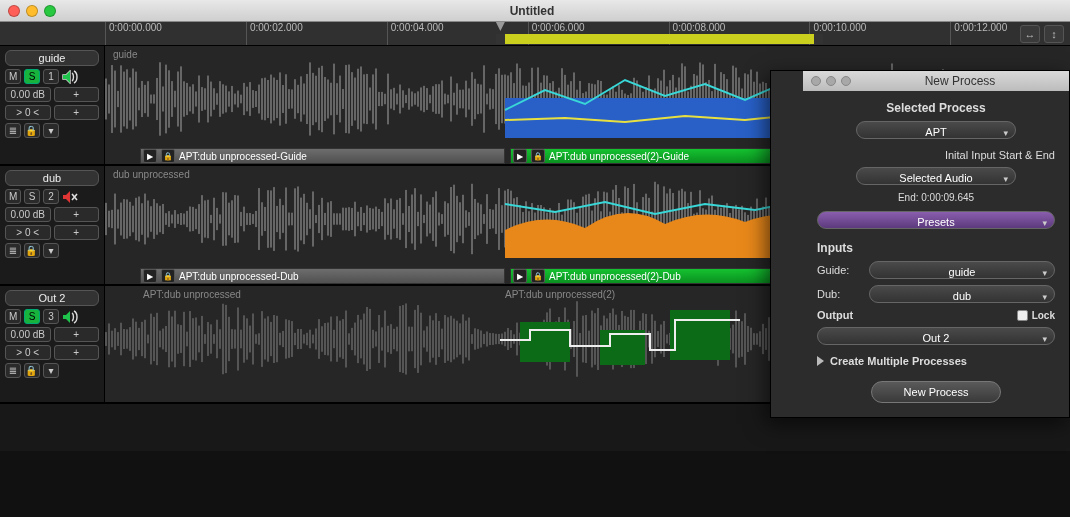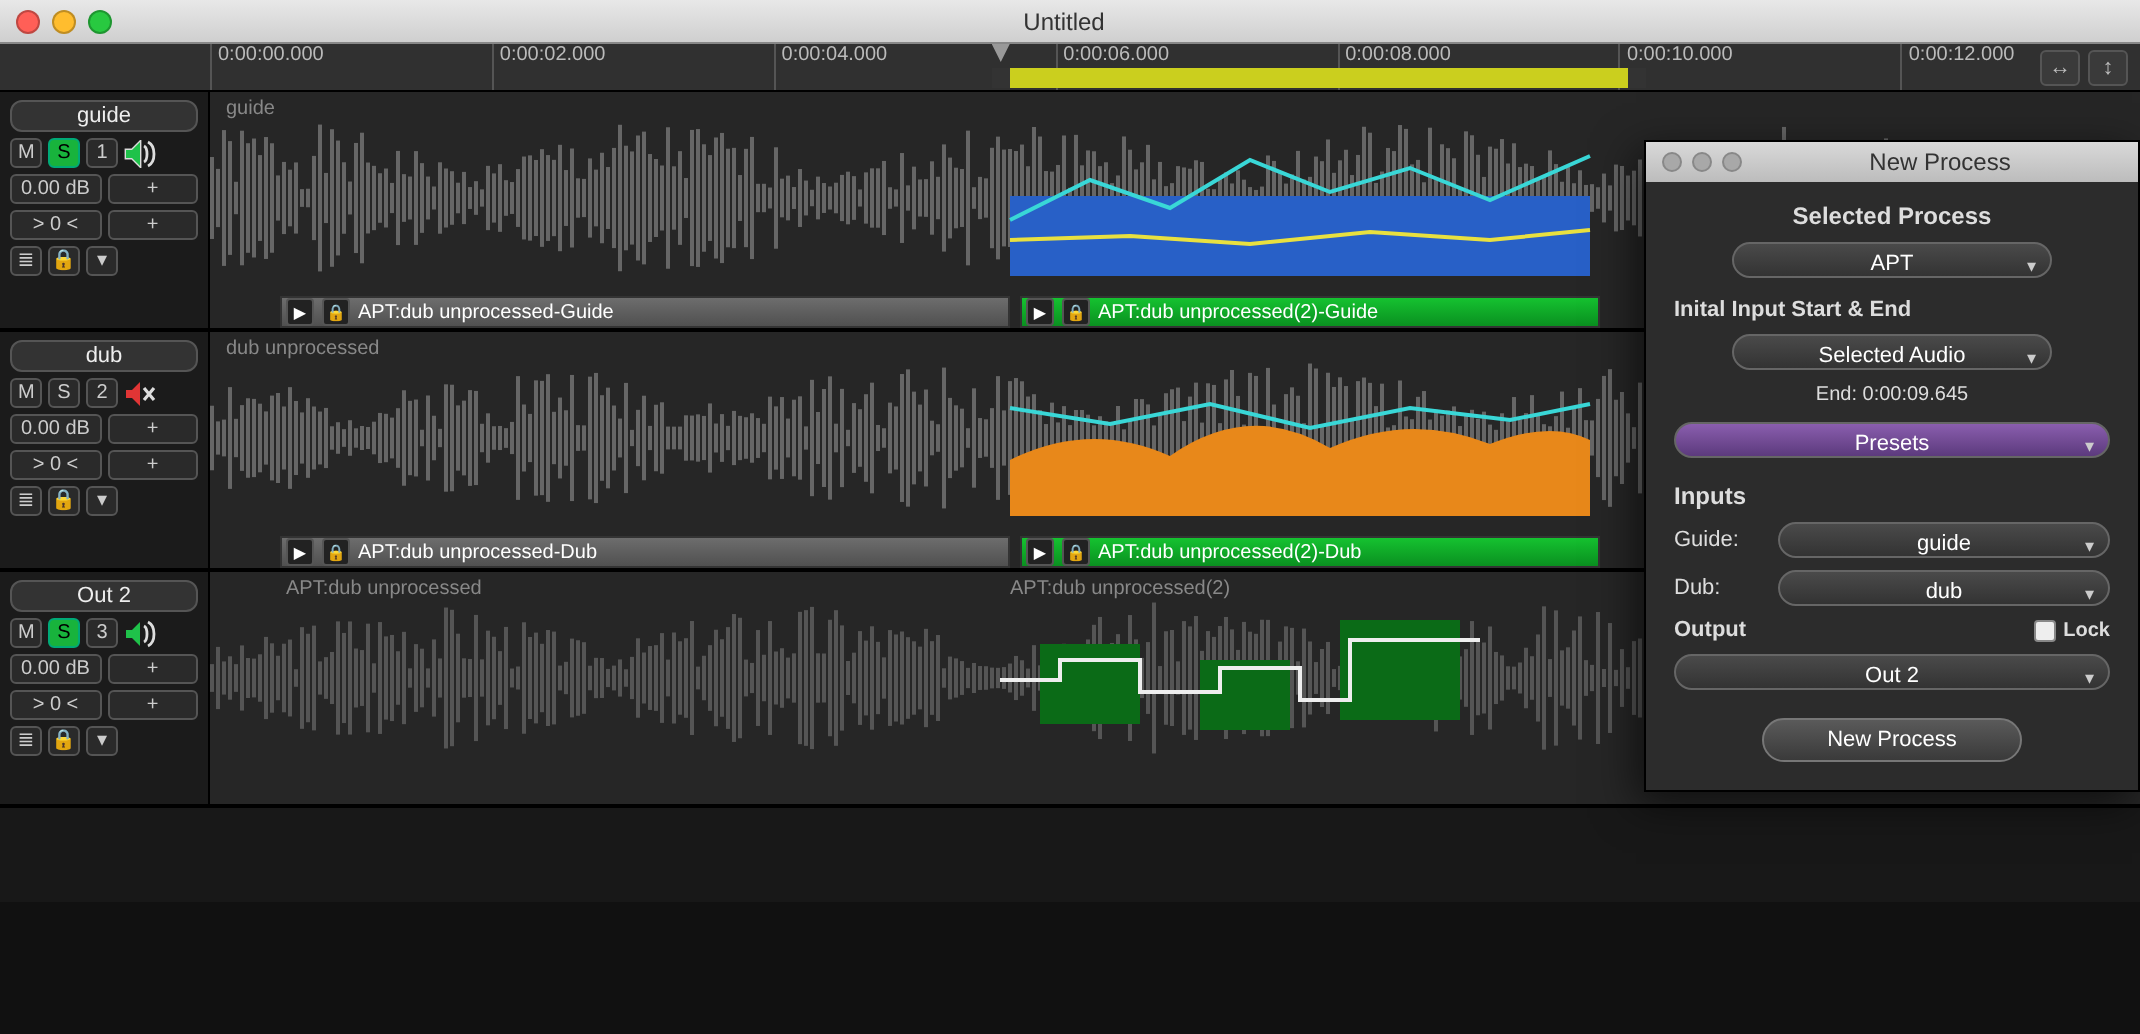--- a/index.html
+++ b/index.html
@@ -1,19 +1,19 @@
 <!DOCTYPE html>
 <html><head>
 <meta charset="utf-8">
 <style>
   * { box-sizing: border-box; margin: 0; padding: 0; font-family: "Lucida Grande", Arial, sans-serif; }
   body { width: 1070px; height: 517px; background: #111; overflow: hidden; color: #ddd; font-size: 11px; }
 
   
-  .titlebar { height: 22px; background: linear-gradient(#e8e8e8,#cfcfcf); display:flex; align-items:center; padding:4px 8px; border-bottom:1px solid #888; }
+  .titlebar { height: 22px; background: linear-gradient(#e8e8e8,#cfcfcf); display:flex; align-items:center; padding:4px 8px; border-bottom:1px solid #888;font-weight:bold; }
   .traffic { display:flex; gap:6px; }
   .tl { width:12px; height:12px; border-radius:50%; border:1px solid rgba(0,0,0,.25); }
   .tl.r{background:#ff5f57}.tl.y{background:#ffbd2e}.tl.g{background:#28c940}
   .titlebar .title { flex:1; text-align:center; color:#333; font-size:12px; }
 
   
   .main { display:flex; flex-direction:column; height:429px; background:#2a2a2a; }
   .rulerrow { display:flex; height:24px; background:#303030; border-bottom:1px solid #000; }
   .rulerrow .spacer { width:105px; }
   .ruler { flex:1; position:relative; overflow:hidden; }
@@ -44,28 +44,28 @@
   .tracklane { flex:1; position:relative; background:#262626; }
   .lanelabel { position:absolute; top:3px; left:8px; font-size:10px; color:#888; }
   .wave { position:absolute; top:14px; left:0; right:0; height:78px; }
   .clipbar { position:absolute; bottom:0; height:16px; display:flex; align-items:center; font-size:10px; border:1px solid #333; }
   .clipbar .cbtn{width:14px;height:14px;background:#222;border:1px solid #555;margin:0 2px;display:flex;align-items:center;justify-content:center;font-size:8px;border-radius:2px}
   .clipbar.gray{background:linear-gradient(#6d6d6d,#505050);color:#fff}
   .clipbar.green{background:linear-gradient(#15c230,#0a9020);color:#fff}
   .clipbar .txt{padding-left:2px;white-space:nowrap}
 
   
-  .panel { position:absolute; top:70px; right:0; width:248px; background:#2c2c2c; border:1px solid #000; box-shadow:-4px 6px 20px rgba(0,0,0,.6); }
+  .panel { position:absolute; top:70px; right:0; width:300px; background:#2c2c2c; border:1px solid #000; box-shadow:-4px 6px 20px rgba(0,0,0,.6);padding-left:32px; }
   .ptitle { height:20px; background:linear-gradient(#d9d9d9,#bcbcbc); color:#333; font-size:12px; display:flex; align-items:center; position:relative; }
   .pdots{display:flex;gap:5px;padding-left:8px}
   .pd{width:10px;height:10px;border-radius:50%;background:#a8a8a8;border:1px solid #888}
   .ptitle .pt{flex:1;text-align:center}
   .pbody{padding:10px 14px 14px;display:flex;flex-direction:column;gap:6px;color:#ddd}
   .phdr{font-weight:bold;font-size:12px;text-align:center}
-  .psub{font-weight:bold;font-size:11px;text-align:left;margin-top:4px}
+  .psub{font-weight:normal;font-size:11px;text-align:right;margin-top:4px}
   .pselect{background:linear-gradient(#4a4a4a,#333);border:1px solid #666;border-radius:10px;height:18px;display:flex;align-items:flex-end;justify-content:center;font-size:11px;color:#fff;position:relative}
   .pselect .chev{position:absolute;right:7px;font-size:9px;color:#ccc}
   .pselect.purple{background:linear-gradient(#8a5eae,#5c3a7d)}
   .pselect.narrow{width:160px;margin:0 auto}
   .timeinfo{text-align:center;font-size:10px;line-height:14px}
   .prow{display:flex;align-items:center;gap:8px}
   .prow .lbl{width:44px;text-align:left;font-size:11px}
   .prow .pselect{flex:1}
   .outrow{display:flex;justify-content:space-between;font-weight:bold;align-items:center}
   .lock{display:flex;align-items:center;gap:4px;font-size:10px;font-weight:bold}
@@ -1213,18 +1213,22 @@
       <span class="lock">
           <span class="cb"></span>
           <span>Lock</span>
         </span>
     </div>
     <div class="pselect">
         <span>Out 2</span>
         <span class="chev">▾</span>
       </div>
 
+    <div class="expand">
+      <div class="tri"></div>
+      <span>Create Multiple Processes</span>
+    </div>
 
     <div class="newbtn">
         <span>New Process</span>
       </div>
   </div>
 </div>
 
 </body></html>

